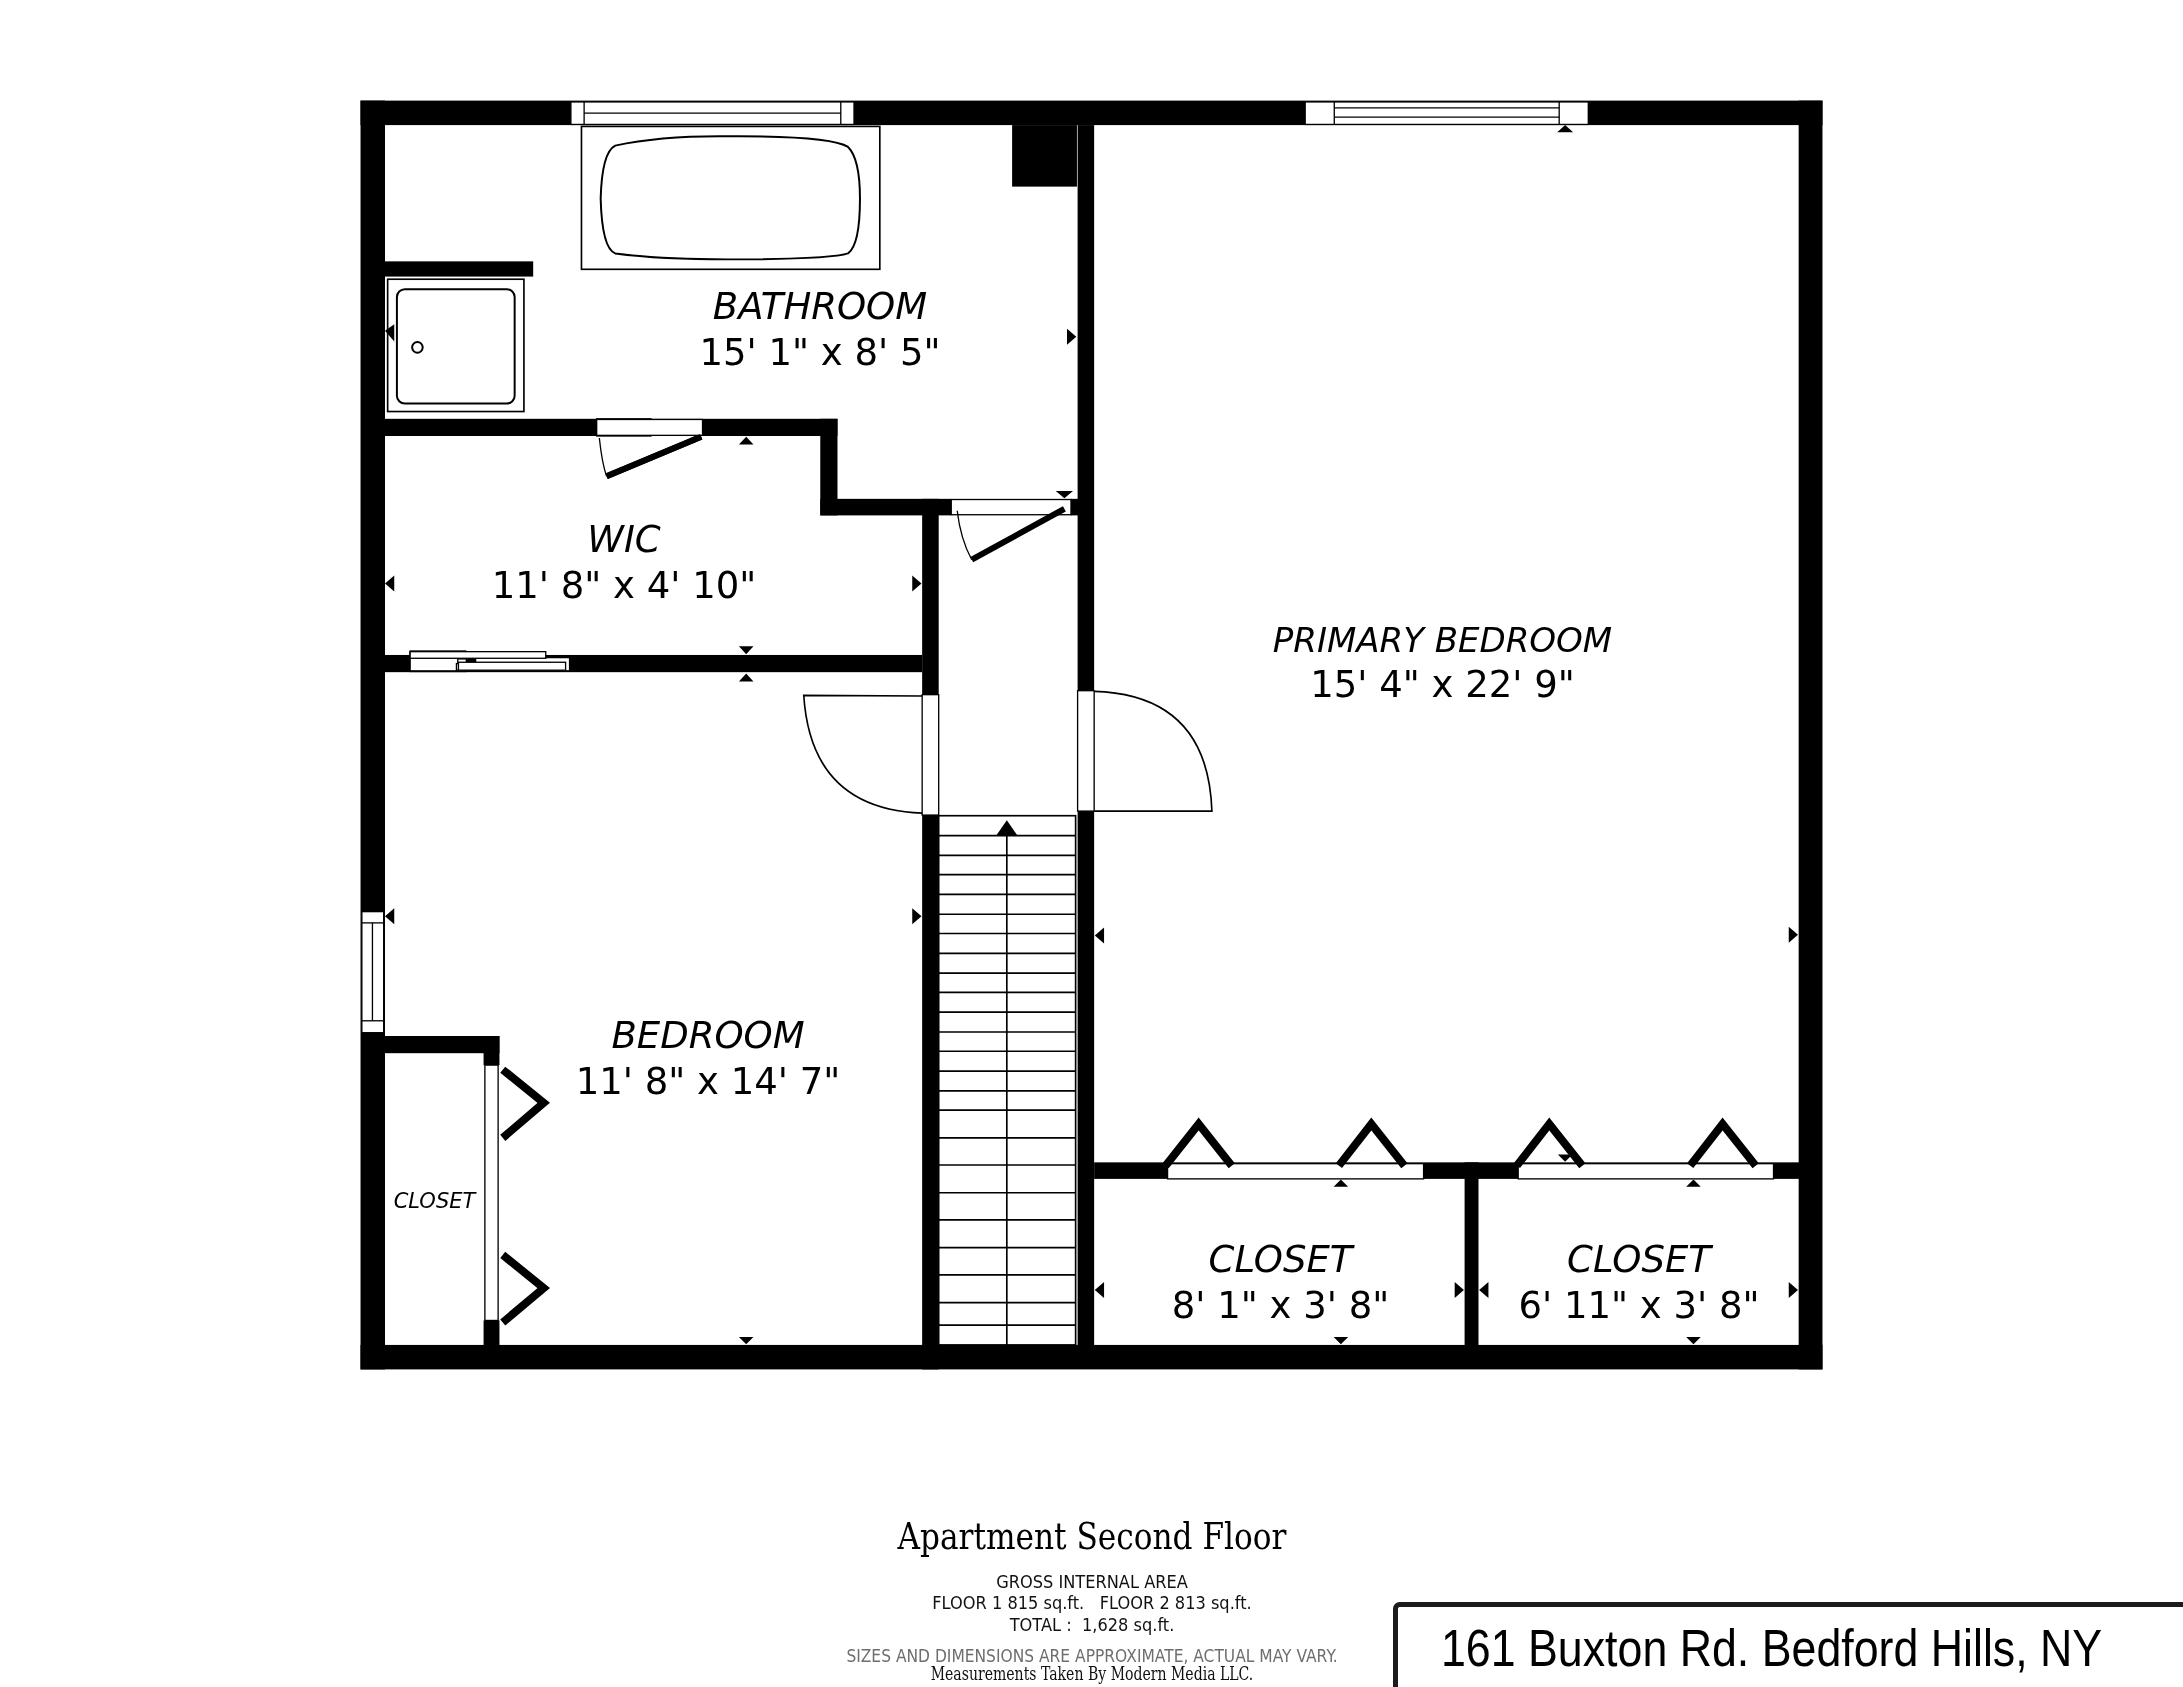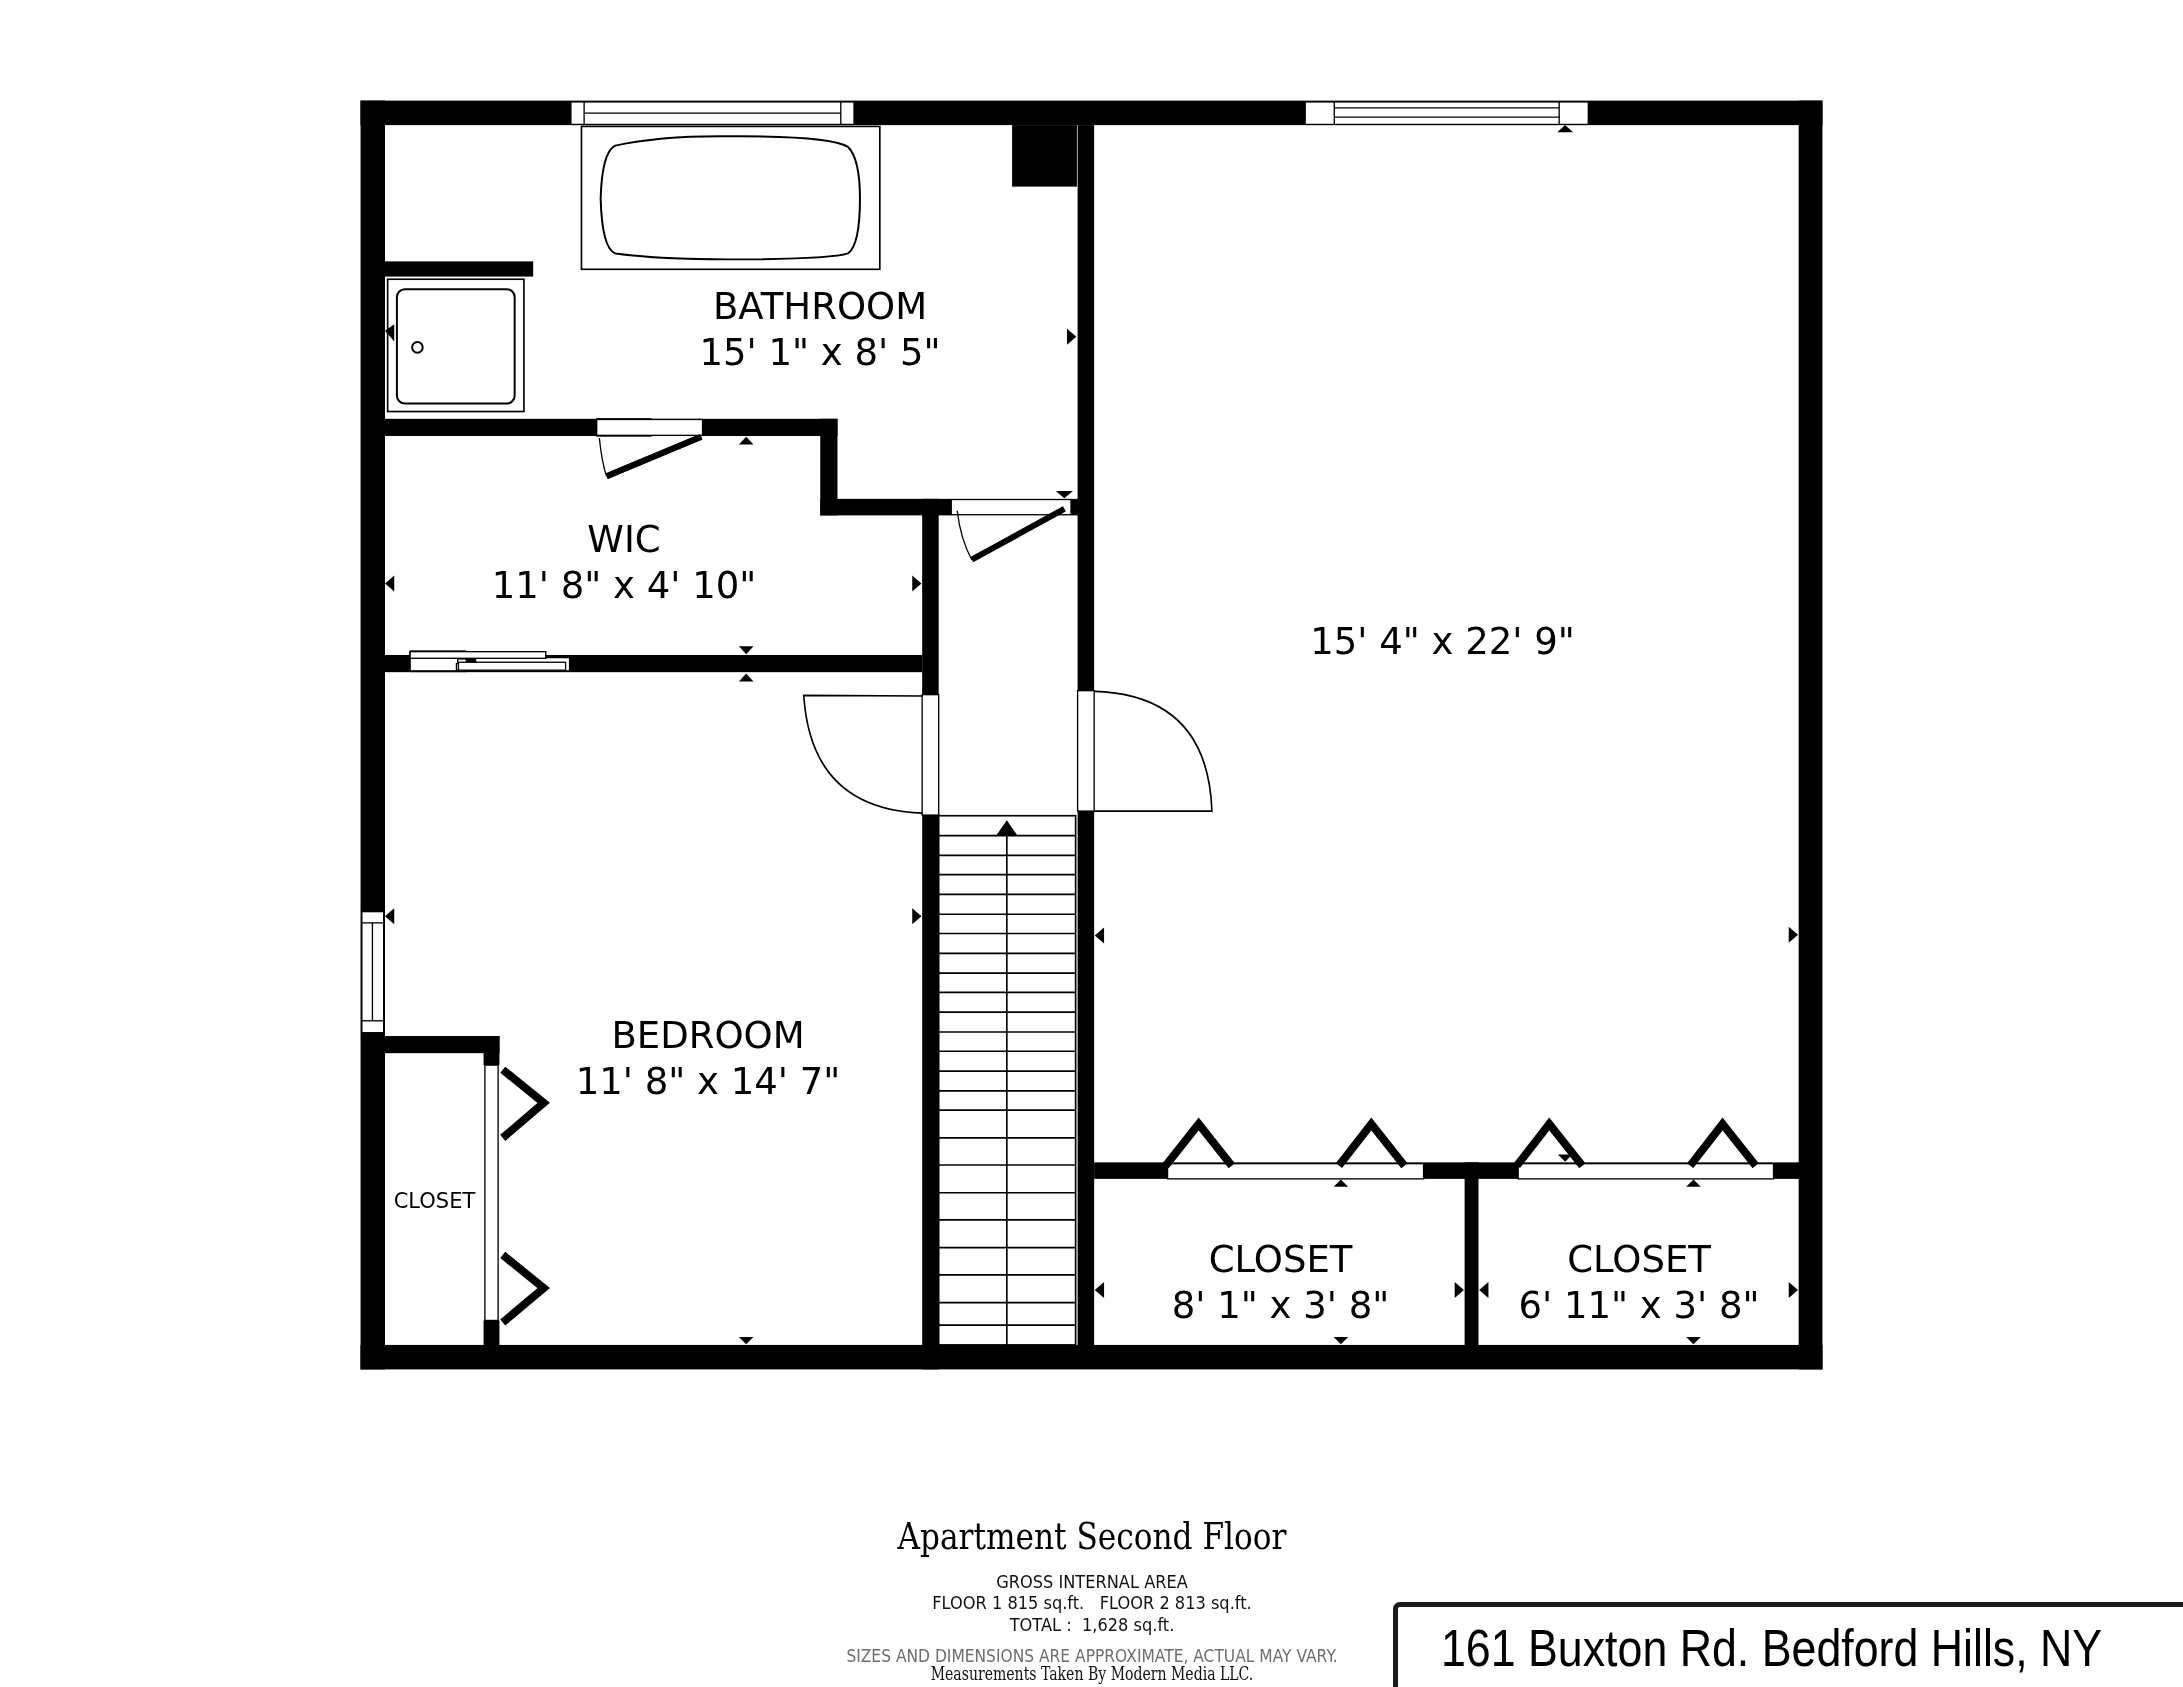--- a/index.html
+++ b/index.html
@@ -1,19 +1,19 @@
 <!DOCTYPE html>
 <html style="font-size:10.6px"><head>
 <meta charset="utf-8">
 <style>
   html, body { margin: 0; padding: 0; background: #ffffff; }
   body { width: 2183px; height: 1687px; position: relative; overflow: hidden; font-family: "DejaVu Sans", sans-serif; color: #000; }
   #plan { position: absolute; left: 0; top: 0; width: 2183px; height: 1687px; }
   .room-label { position: absolute; text-align: center; white-space: nowrap; font-family: "DejaVu Sans", sans-serif; color: #000; line-height: 1.25; }
-  .room-label .name { display: block; }
+  .room-label .name { display: block; font-style: italic; }
   .room-label .dims { display: block; }
   .lbl-lg { font-size: 37px; }
   .lbl-md { font-size: 34px; }
   .lbl-sm { font-size: 21px; }
   .footer { position: absolute; text-align: center; white-space: nowrap; }
   .footer-title { left: 728px; top: 1514px; width: 728px; font-family: "DejaVu Serif", serif; font-size: 38px; transform: scaleX(0.82); transform-origin: center; letter-spacing: 0px; }
   .footer-gia { left: 761px; width: 662px; font-family: "DejaVu Sans", sans-serif; font-size: 18px; transform: scaleX(0.9); transform-origin: center; color: #111; }
   .footer-note { left: 728px; top: 1645px; width: 728px; font-family: "DejaVu Sans", sans-serif; font-size: 18px; color: #6e6e6e; transform: scaleX(0.86); transform-origin: center; }
   .footer-credit { left: 728px; top: 1663px; width: 728px; font-family: "DejaVu Serif", serif; font-size: 18px; color: #111; transform: scaleX(0.78); transform-origin: center; }
   .address-box { position: absolute; left: 1393px; top: 1602px; width: 827px; height: 106px; border: 5.3px solid #1b1c1e; border-right: none; border-bottom: none; border-top-left-radius: 6.6px; box-sizing: border-box; }
@@ -212,20 +212,21 @@
 <div class="room-label lbl-lg" style="left:556px; top:1007px; width:304px;margin-top:6px;">
   <span class="name">BEDROOM</span>
   <span class="dims">11' 8" x 14' 7"</span>
 </div>
 
 <div class="room-label lbl-sm" style="left:385px; top:1188px; width:99px;">
   <span class="name">CLOSET</span>
 </div>
 
 <div class="room-label lbl-md" style="left:1231px; top:619px; width:423px;">
+  <span class="name">PRIMARY BEDROOM</span>
   <span class="dims" style="font-size:37px;">15' 4" x 22' 9"</span>
 </div>
 
 <div class="room-label lbl-lg" style="left:1125px; top:1237px; width:311px;">
   <span class="name">CLOSET</span>
   <span class="dims">8' 1" x 3' 8"</span>
 </div>
 
 <div class="room-label lbl-lg" style="left:1482px; top:1237px; width:314px;">
   <span class="name">CLOSET</span>

